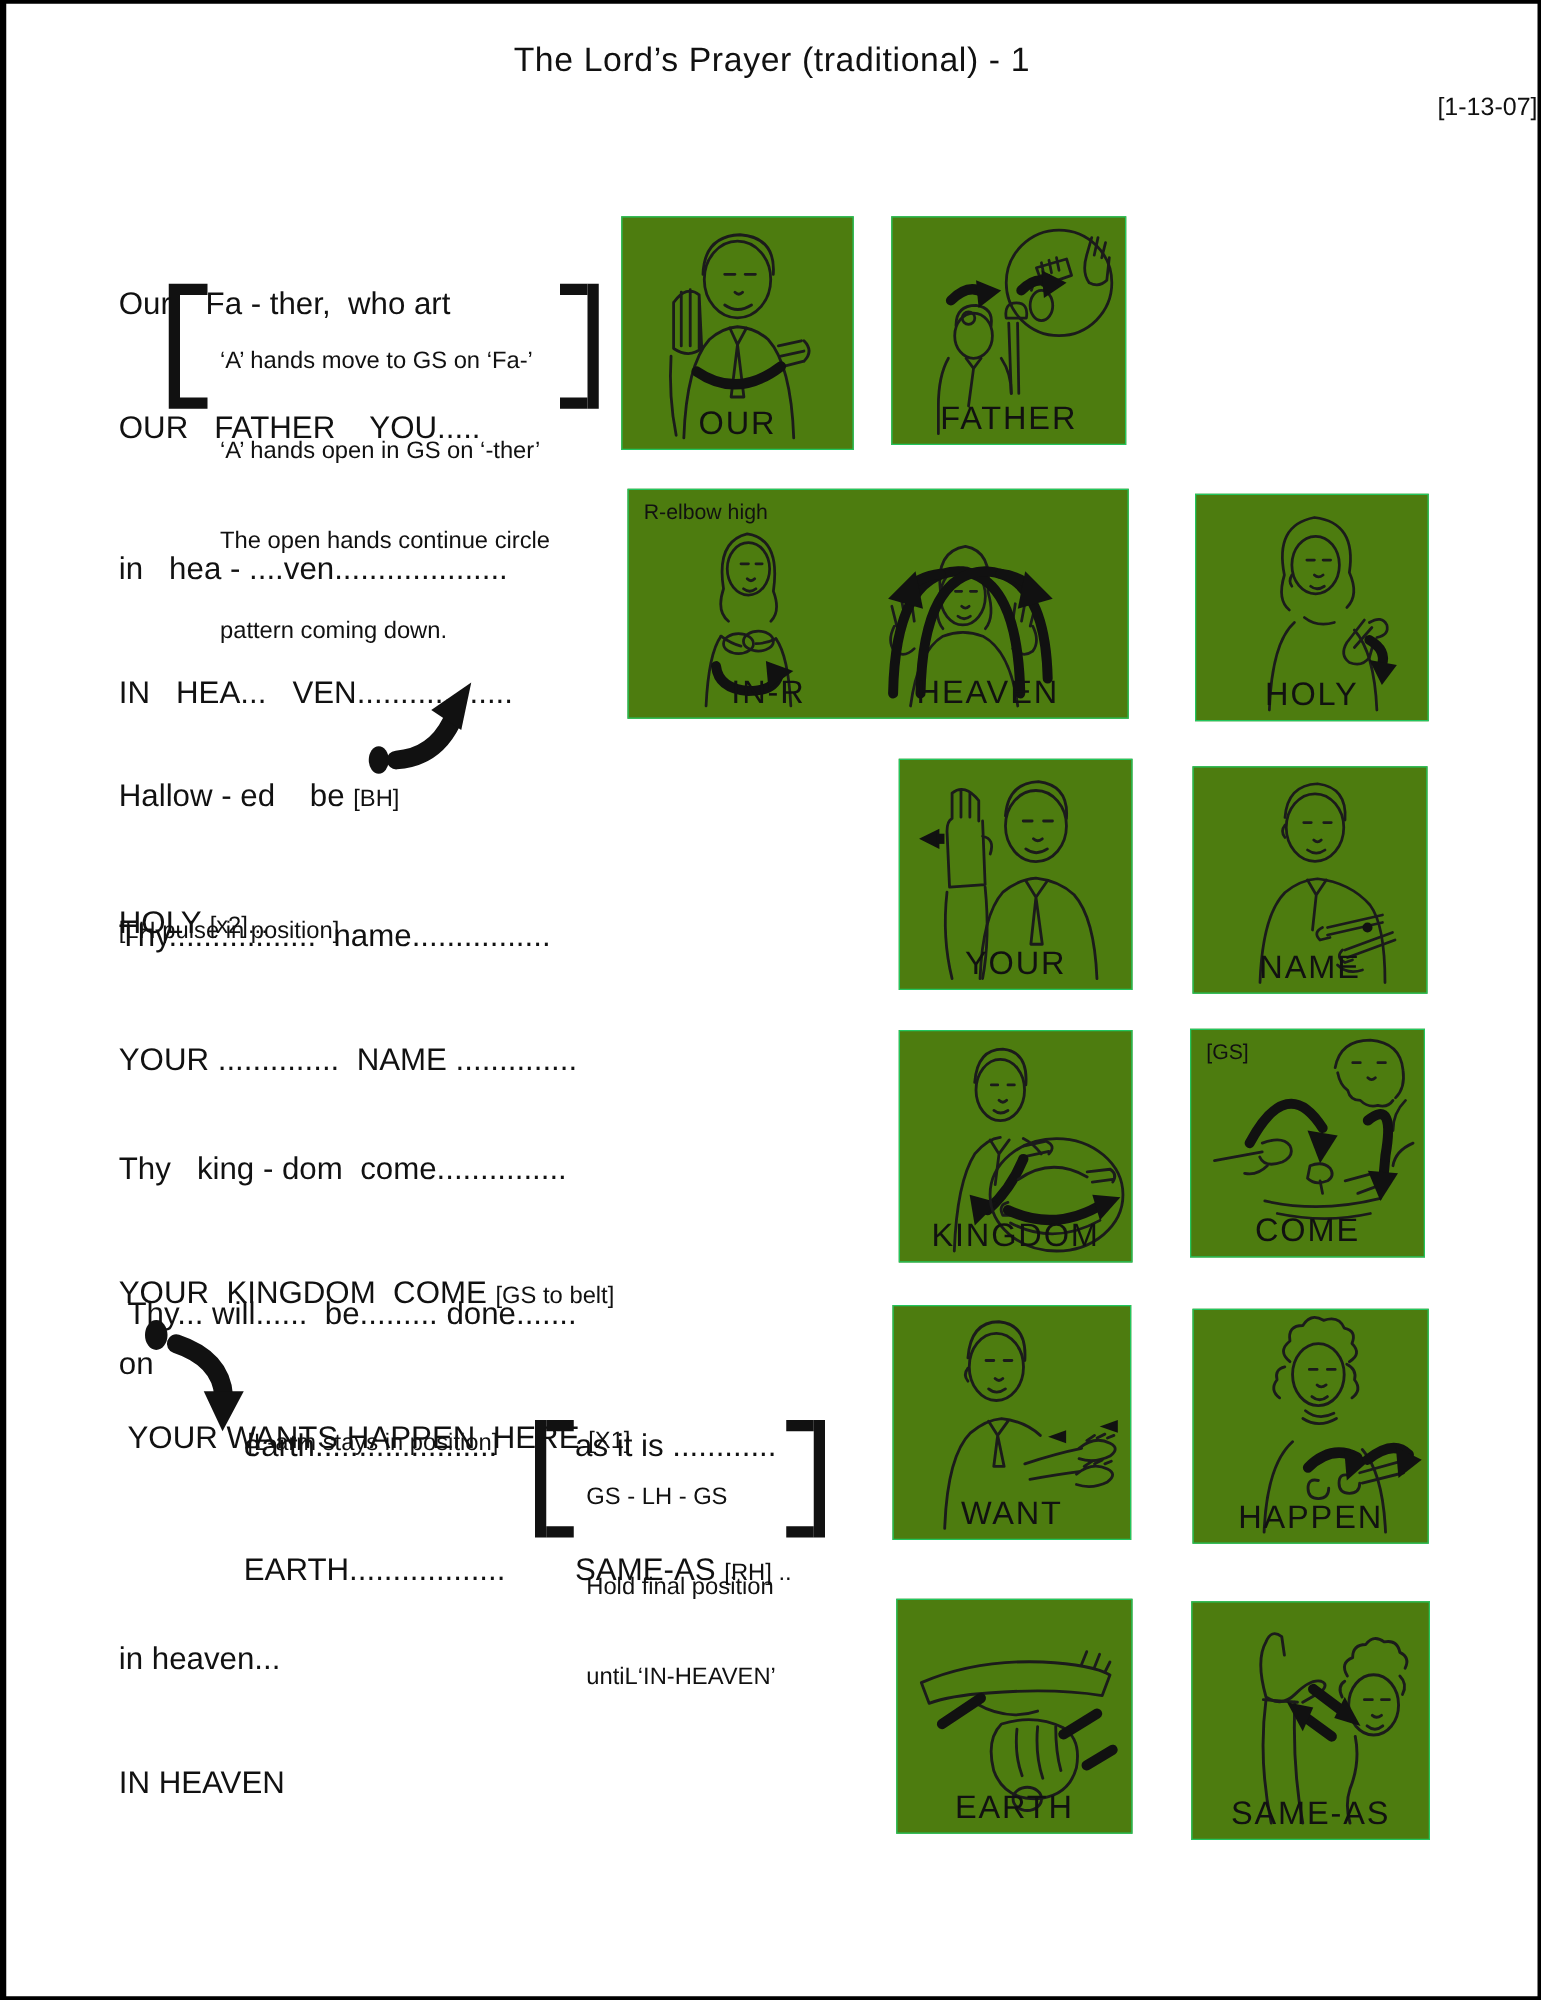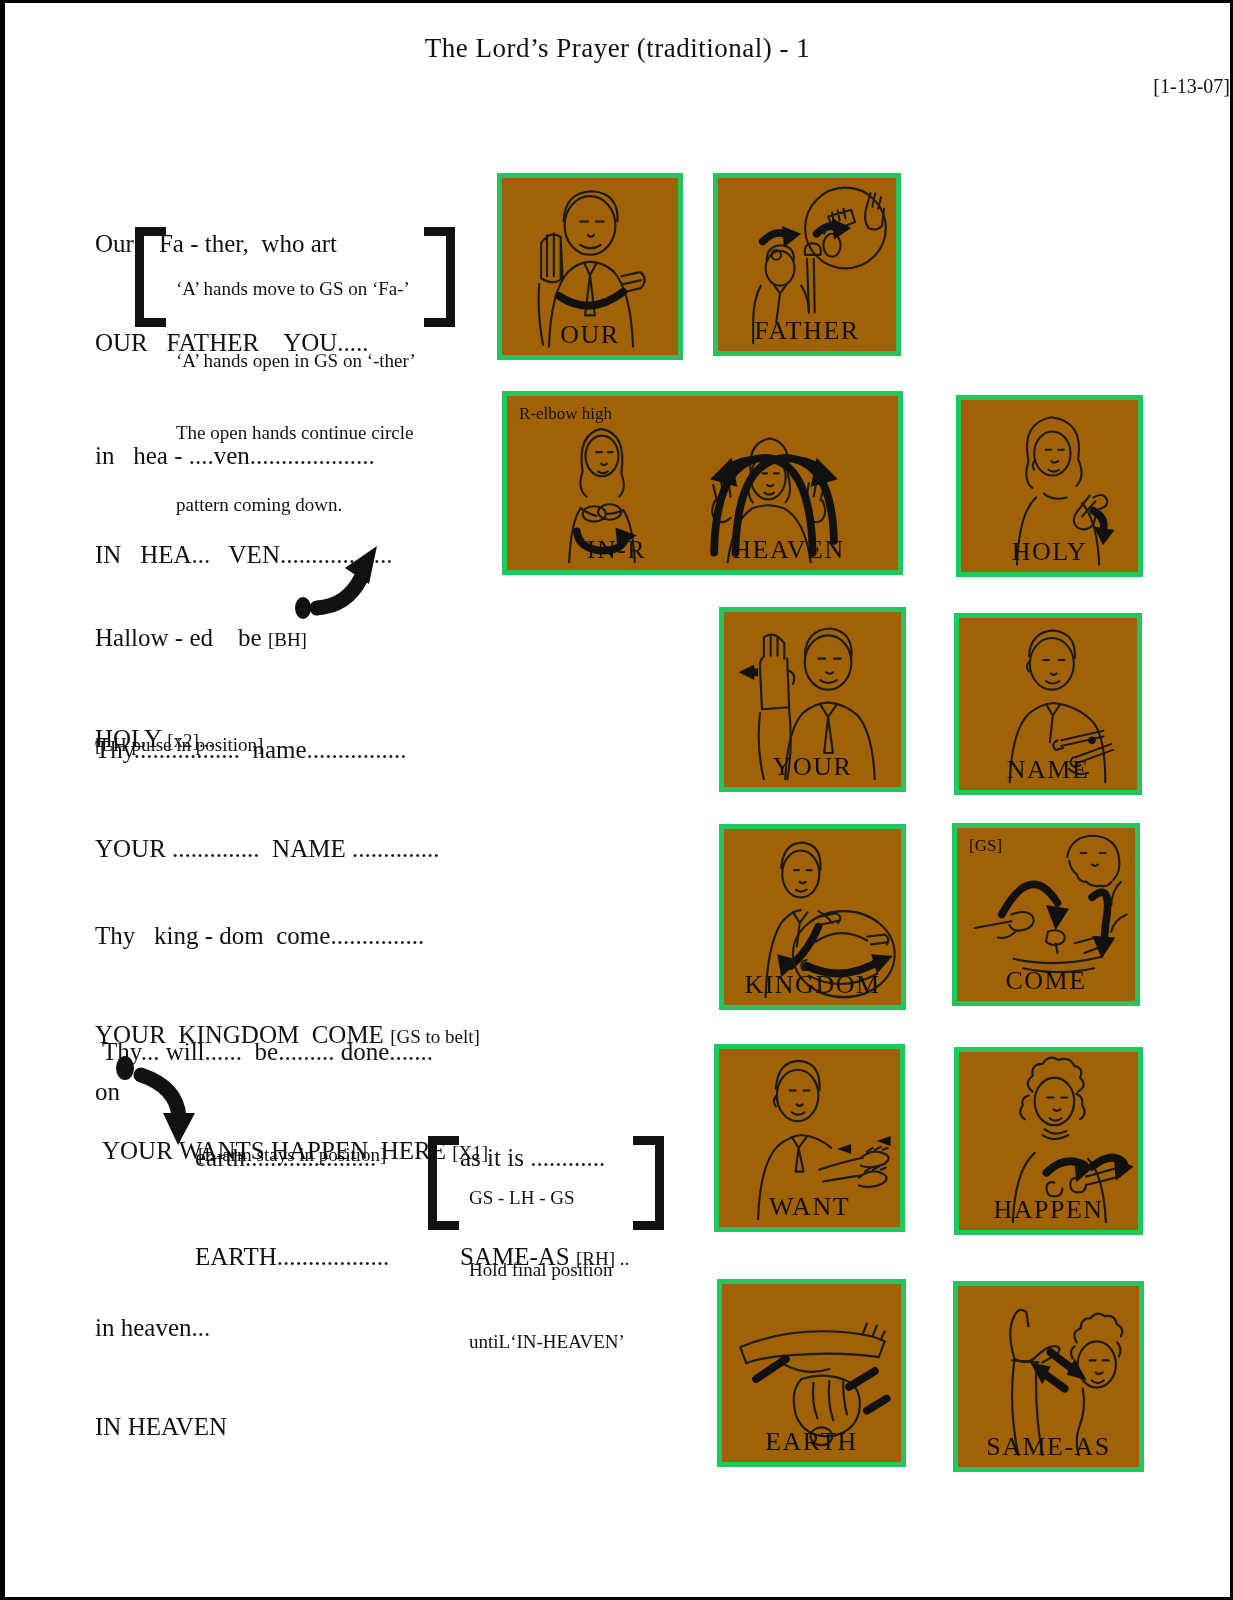--- a/index.html
+++ b/index.html
@@ -1,20 +1,20 @@
 <!DOCTYPE html>
 <html><head>
 <meta charset="utf-8">
 <style>
   html,body{margin:0;padding:0;background:#888;}
   .page{
     position:relative;
     width:1233px;height:1600px;
     background:#fff;
-    font-family:Liberation Serif, serif;
+    font-family:Liberation Sans, sans-serif;
     color:#111;
     overflow:hidden;
     box-sizing:border-box;
     border:3px solid #000;
     border-left-width:5px;
   }
   .abs{position:absolute;}
   .title{width:100%;text-align:center;font-size:27px;letter-spacing:.5px;}
   .subtitle{width:100%;text-align:right;font-size:20px;}
   .lyric{font-size:25px;white-space:pre;line-height:33px;}
@@ -25,21 +25,21 @@
   .bgroup{display:flex;align-items:stretch;}
   .bl,.br{width:24px;position:relative;flex:0 0 24px;}
   .bl{border-left:9px solid #111;}
   .br{border-right:9px solid #111;}
   .bl::before,.bl::after{content:"";position:absolute;left:0;width:22px;height:9px;background:#111;}
   .bl::before{top:0}.bl::after{bottom:0}
   .br::before,.br::after{content:"";position:absolute;right:0;width:22px;height:9px;background:#111;}
   .br::before{top:0}.br::after{bottom:0}
   .btext{padding:2px 6px 2px 8px;}
   
-  .panel{position:absolute;border:5px solid #22c55e;background:#a16207;box-sizing:border-box;}
+  .panel{position:absolute;border:1px solid #22c55e;background:#4d7c0f;box-sizing:border-box;}
   .plabel{position:absolute;bottom:5px;left:0;width:100%;text-align:center;font-size:26px;letter-spacing:1.5px;color:#111;}
   .pnote{position:absolute;font-size:17px;color:#111;}
   .fig{position:absolute;left:0;top:0;width:100%;height:100%;}
   svg{display:block;}
   .stroke{fill:none;stroke:#1b1b1b;stroke-width:2.2;stroke-linecap:round;stroke-linejoin:round;}
   .thick{fill:none;stroke:#111;stroke-width:8;stroke-linecap:round;}
   .fillb{fill:#111;stroke:none;}
 </style>
 </head>
 <body>

